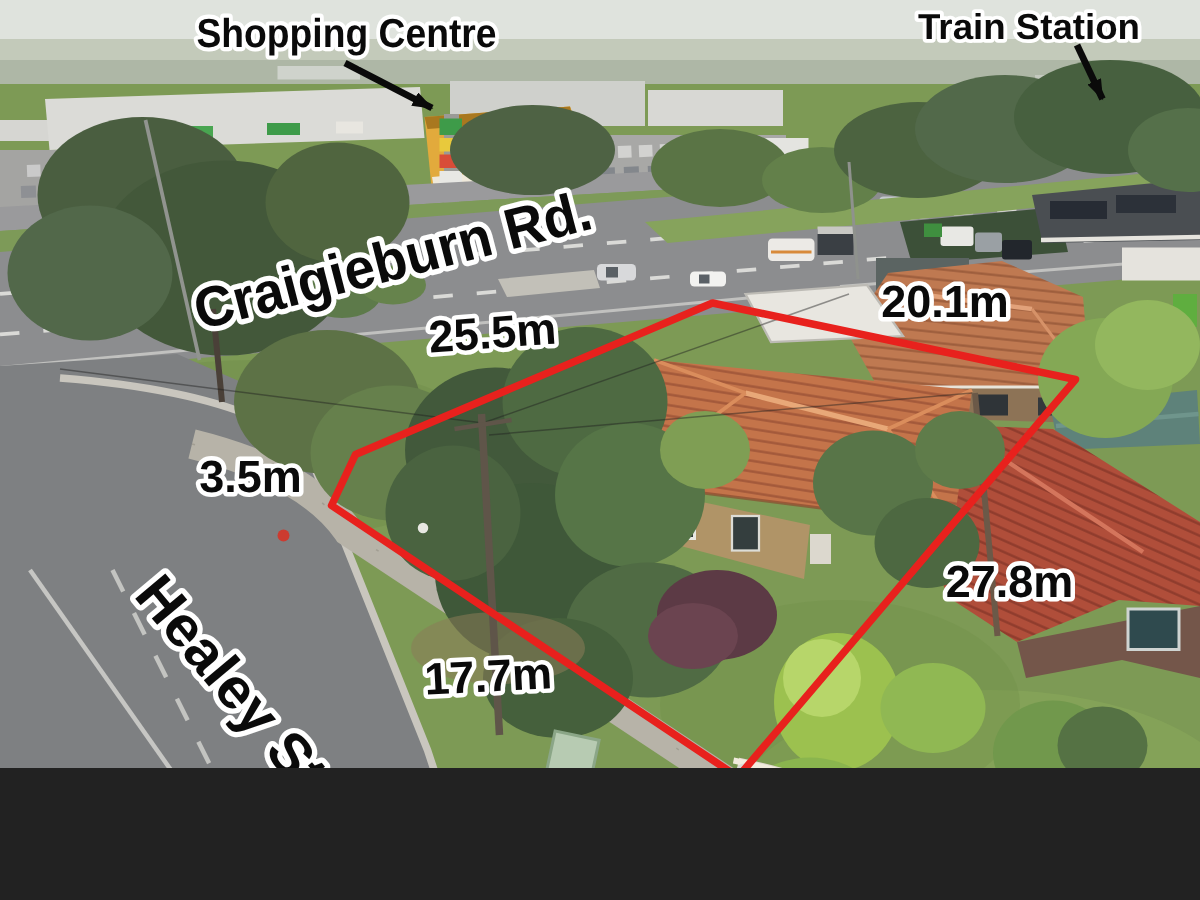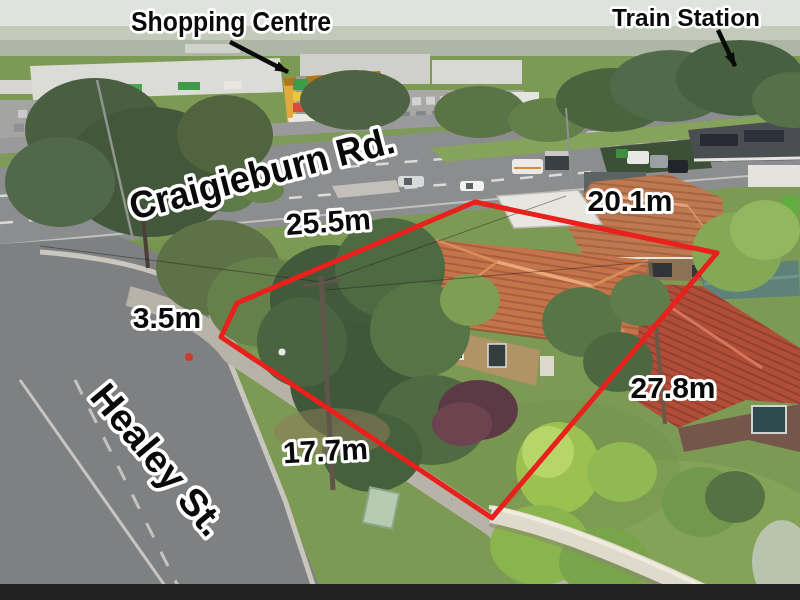--- a/index.html
+++ b/index.html
@@ -1,16 +1,16 @@
 <!DOCTYPE html>
 <html><head>
 <meta charset="utf-8">
 <style>
   html,body{margin:0;padding:0;background:#222;}
-  .stage{position:relative;width:800px;height:584px;overflow:hidden;background:#7d9a55;}
+  .stage{position:relative;width:800px;height:512px;overflow:hidden;background:#7d9a55;}
   svg{display:block}
   .lbl{font-family:"Liberation Sans",sans-serif;font-weight:bold;fill:#0a0a0a;stroke:#ffffff;paint-order:stroke;stroke-linejoin:round;}
   .wire{stroke:rgba(30,30,30,.45);stroke-width:1;}
   .dash{stroke:#e8e8e4;stroke-width:2.5;stroke-dasharray:13 16;opacity:.85;fill:none}
 </style>
 </head>
 <body>
 
 <div class="stage">
 <svg viewBox="0 0 800 600" width="800" height="600">

